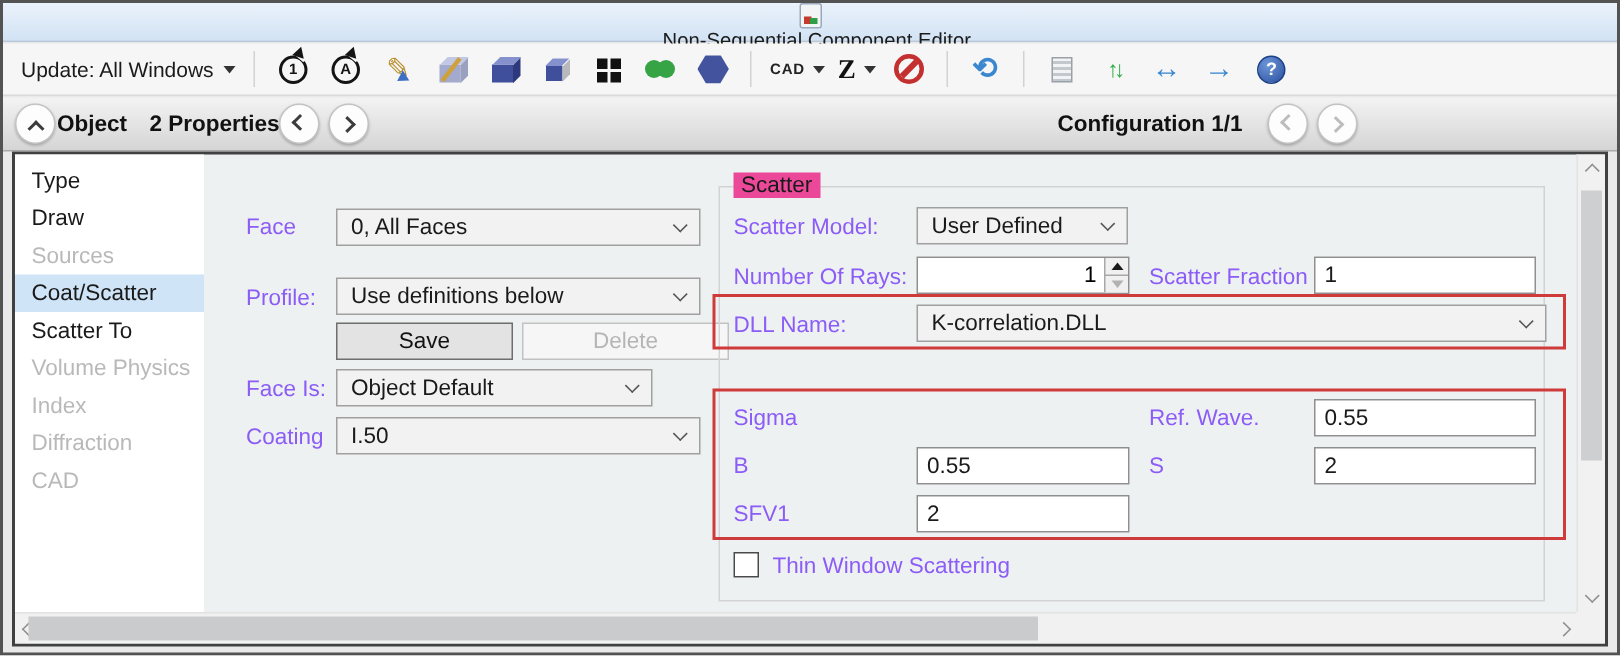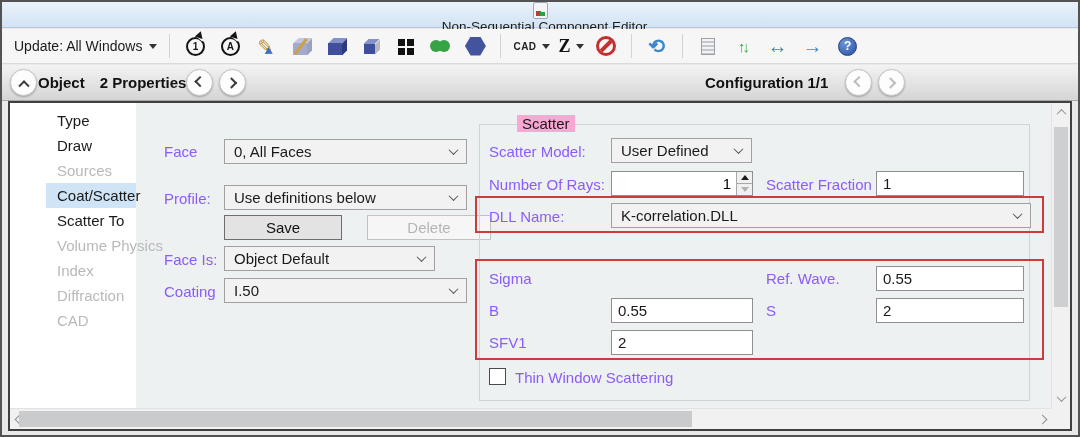--- a/index.html
+++ b/index.html
@@ -76,37 +76,37 @@
   .chev { display: inline-block; width: 8px; height: 8px; border-right: 2px solid #3c3c3c; border-bottom: 2px solid #3c3c3c; }
   .chev.up    { transform: rotate(-135deg) translate(-2px,-2px); }
   .chev.left  { transform: rotate(135deg) translate(-1px,1px); }
   .chev.right { transform: rotate(-45deg) translate(-1px,-1px); }
   .chev.gray  { border-color: #bdbdbd; }
   .pb-title { position: absolute; left: 36px; top: 9px; font-size: 15px; font-weight: 700; color: #111; display: flex; gap: 15px; }
   .config-label { position: absolute; left: 703px; top: 9px; font-size: 15px; font-weight: 700; color: #111; }
   
   .main { position: absolute; top: 99px; left: 6px; right: 6px; bottom: 4px;
           border: 2px solid #404040; background: #eef1f2; }
-  .sidebar { position: absolute; left: 0; top: 0; bottom: 21px; width: 126px; background: #fff; padding-top: 5px; padding-left: 36px; }
+  .sidebar { position: absolute; left: 0; top: 0; bottom: 21px; width: 126px; background: #fff; padding-top: 5px; }
   .side-item { height: 25px; line-height: 25px; padding-left: 11px; font-size: 15px; color: #1a1a1a;
                white-space: nowrap; cursor: default; }
   .side-item.disabled { color: #b9b9b9; }
   .side-item.selected { background: var(--sel); }
 
   .lbl { position: absolute; font-size: 15px; color: #8b5cf6; line-height: 18px; white-space: nowrap; }
   .combo { position: absolute; height: 25px; background: #f2f2f3; border: 1px solid #a0a0a0;
            display: flex; align-items: center; justify-content: space-between; padding: 0 9px; font-size: 15px; color: #1a1a1a; cursor: default; }
   .combo .cchev { width: 7px; height: 7px; border-right: 1.6px solid #555; border-bottom: 1.6px solid #555;
                   transform: rotate(45deg) translate(-1px,-1px); flex: 0 0 auto; }
   .btn { position: absolute; height: 25px; font-size: 15px; display: flex; align-items: center; justify-content: center; cursor: default; }
   .btn.save { background: #e3e3e3; border: 1px solid #6e6e6e; color: #111; }
   .btn.delete { background: #f6f6f6; border: 1px solid #c2c2c2; color: #b5b5b5; }
 
   .groupbox { position: absolute; border: 1px solid #d3d3d3; }
-  .groupbox .gb-label { position: absolute; top: -10px; left: 9px; background: #f9a8d4; padding: 0 5px; font-size: 15px; color: #1a1a1a; margin-left: 28px; }
+  .groupbox .gb-label { position: absolute; top: -10px; left: 9px; background: #ec4899; padding: 0 5px; font-size: 15px; color: #1a1a1a; }
 
   .tinput { position: absolute; height: 25px; background: #fff; border: 1px solid #8f8f8f; font-size: 15px;
             color: #1a1a1a; padding: 0 6px; font-family: "Liberation Sans", sans-serif; }
   .numwrap { position: absolute; height: 25px; }
   .numwrap input { width: 100%; height: 100%; background: #fff; border: 1px solid #8f8f8f; font-size: 15px;
                    text-align: right; padding-right: 21px; font-family: "Liberation Sans", sans-serif; }
   .spinner { position: absolute; right: 1px; top: 1px; bottom: 1px; width: 16px; display: flex; flex-direction: column; }
   .spin { flex: 1; display: flex; align-items: center; justify-content: center; background: #f0f0f0; border-left: 1px solid #a8a8a8; }
   .spin.up { border-bottom: 1px solid #a8a8a8; }
   .tri-u { width: 0; height: 0; border-left: 4px solid transparent; border-right: 4px solid transparent; border-bottom: 5px solid #1a1a1a; }
@@ -273,21 +273,21 @@
         <i class="cchev"></i>
     </div>
 
     <span class="lbl" style="left:154px; top:87px">Profile:</span>
     <div class="combo" style="left:214px; top:82px; width:243px">
       <span>Use definitions below</span>
         <i class="cchev"></i>
     </div>
 
     <div class="btn save" style="left:214px; top:112px; width:118px">Save</div>
-    <div class="btn delete" style="left:357px; top:112px; width:124px">Delete</div>
+    <div class="btn delete" style="left:338px; top:112px; width:138px">Delete</div>
 
     <span class="lbl" style="left:154px; top:148px">Face Is:</span>
     <div class="combo" style="left:214px; top:143px; width:211px">
       <span>Object Default</span>
         <i class="cchev"></i>
     </div>
 
     <span class="lbl" style="left:154px; top:180px">Coating</span>
     <div class="combo" style="left:214px; top:175px; width:243px">
       <span>I.50</span>

